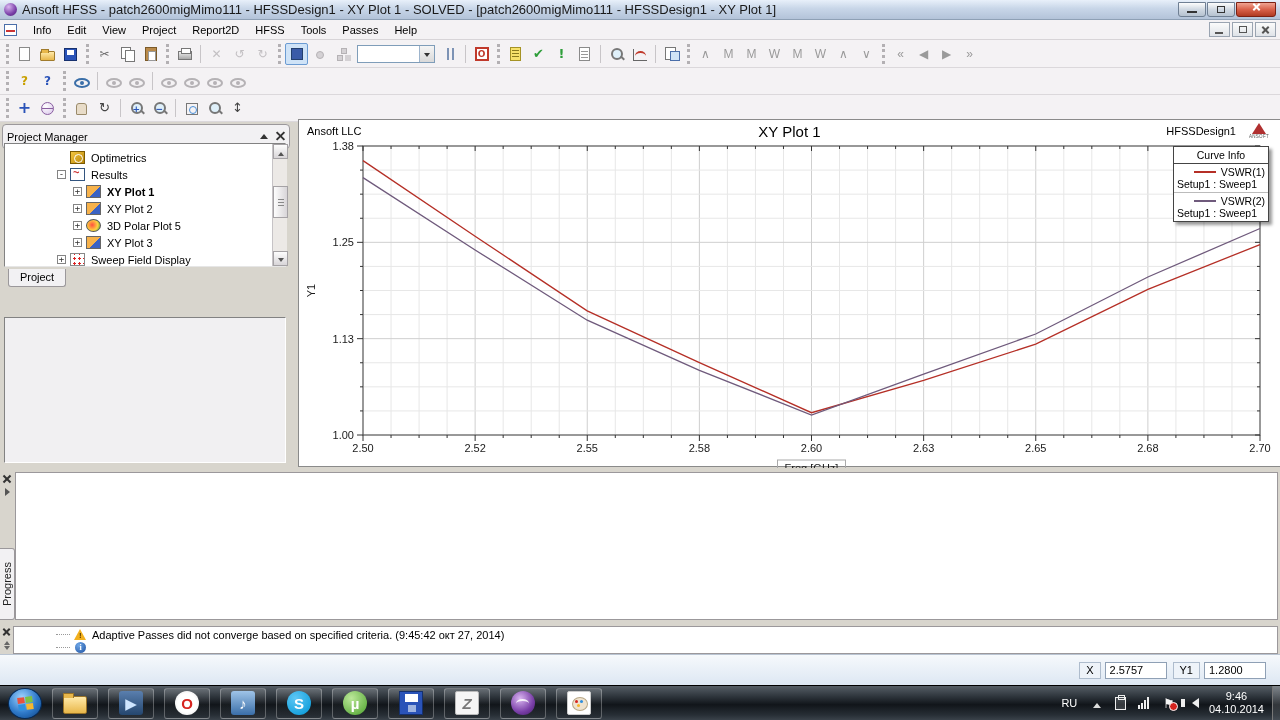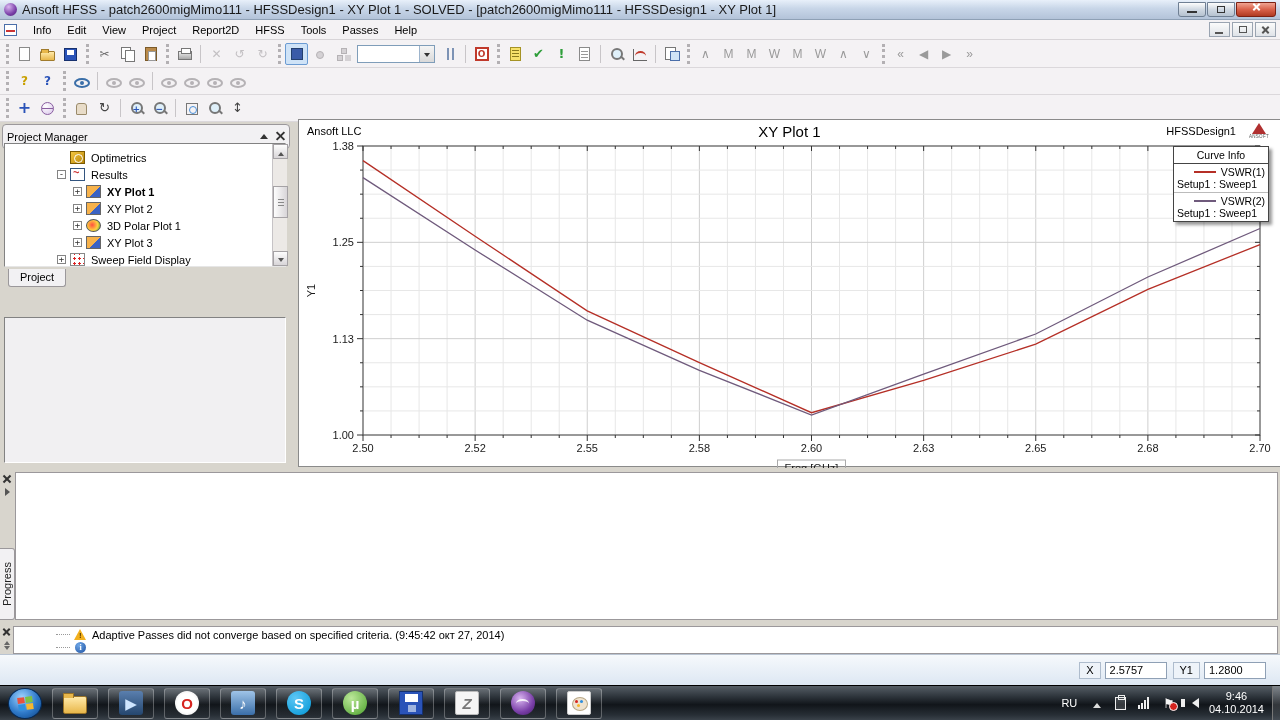--- a/index.html
+++ b/index.html
@@ -513,21 +513,21 @@
             <span class="tree-label">XY Plot 1</span>
           </div>
           <div class="tree-row" style="padding-left: 68px;">
             <span class="tg">+</span>
             <span class="ti ti-xy-plot"></span>
             <span class="tree-label">XY Plot 2</span>
           </div>
           <div class="tree-row" style="padding-left: 68px;">
             <span class="tg">+</span>
             <span class="ti ti-polar-plot"></span>
-            <span class="tree-label">3D Polar Plot 1</span>
+            <span class="tree-label">3D Polar Plot 5</span>
           </div>
           <div class="tree-row" style="padding-left: 68px;">
             <span class="tg">+</span>
             <span class="ti ti-xy-plot"></span>
             <span class="tree-label">XY Plot 3</span>
           </div>
           <div class="tree-row" style="padding-left: 52px;">
             <span class="tg">+</span>
             <span class="ti ti-port-field"></span>
             <span class="tree-label">Sweep Field Display</span>

